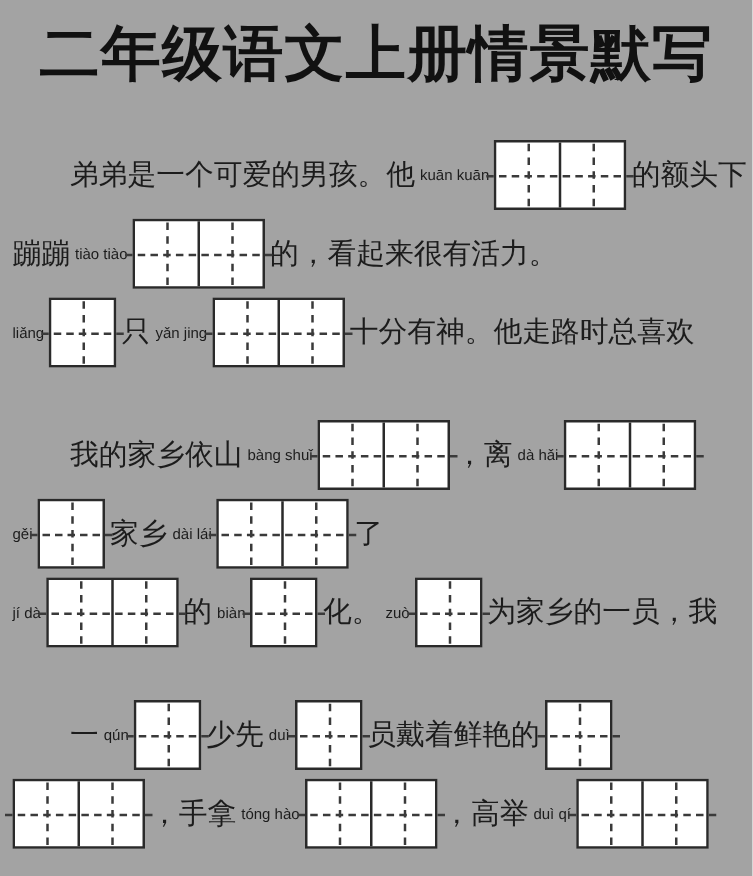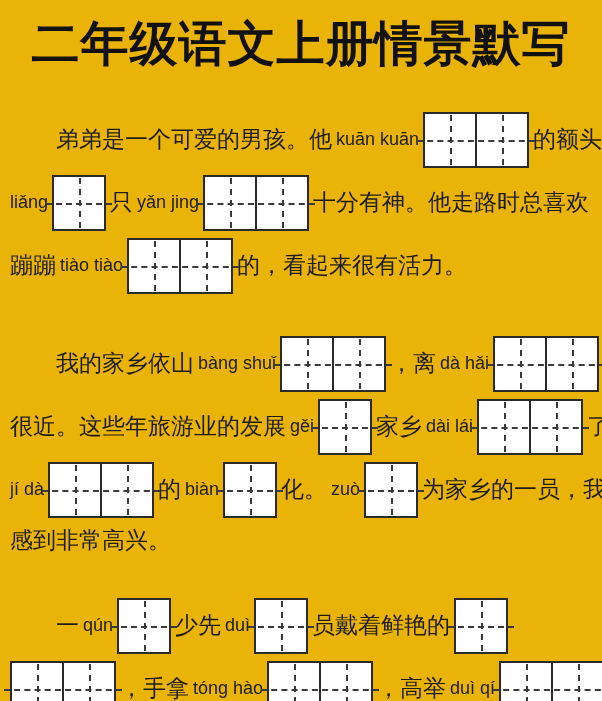--- a/index.html
+++ b/index.html
@@ -9,21 +9,21 @@
   }
   body {
     width: 602px;
     height: 701px;
     overflow: hidden;
     position: relative;
   }
   .page {
     width: 602px;
     height: 701px;
-    background: #eab308;
+    background: #a3a3a3;
     color: #1c1c1c;
     overflow: hidden;
   }
   .title {
     margin: 14px 0 0 0;
     font-family: "Liberation Sans", sans-serif;
     font-weight: 800;
     font-size: 48px;
     line-height: 1.25;
     text-align: center;
@@ -58,21 +58,21 @@
   .line.no-grid {
     min-height: 38px;
   }
   .cn {
     font-family: "Liberation Serif", "DejaVu Serif", serif;
     font-size: 23px;
     color: #1c1c1c;
   }
   .py {
     font-family: "Liberation Sans", "DejaVu Sans", sans-serif;
-    font-size: 18px;
+    font-size: 12px;
     color: #1c1c1c;
   }
   .grid {
     display: inline-flex;
     position: relative;
     border: 2.5px solid #2a2a2a;
     height: 52px;
     background: #ffffff;
     flex: 0 0 auto;
   }
@@ -115,60 +115,59 @@
       <div class="paragraph">
         <div class="line indent justify">
           <span class="cn">弟弟是一个可爱的男孩。他</span>
           <span class="py">kuān kuān</span>
           <span class="grid">
             <span class="cell"></span>
             <span class="cell"></span>
           </span>
           <span class="cn">的额头下，</span>
         </div>
-        <div class="line justify">
-          <span class="py">liǎng</span>
-          <span class="grid">
-            <span class="cell"></span>
-          </span>
-          <span class="cn">只</span>
-          <span class="py">yǎn jing</span>
-          <span class="grid">
-            <span class="cell"></span>
-            <span class="cell"></span>
-          </span>
-          <span class="cn">十分有神。他走路时总喜欢</span>
-        </div>
         <div class="line">
           <span class="cn">蹦蹦</span>
           <span class="py">tiào tiào</span>
           <span class="grid">
             <span class="cell"></span>
             <span class="cell"></span>
           </span>
           <span class="cn">的，看起来很有活力。</span>
+        </div>
+        <div class="line justify">
+          <span class="py">liǎng</span>
+          <span class="grid">
+            <span class="cell"></span>
+          </span>
+          <span class="cn">只</span>
+          <span class="py">yǎn jing</span>
+          <span class="grid">
+            <span class="cell"></span>
+            <span class="cell"></span>
+          </span>
+          <span class="cn">十分有神。他走路时总喜欢</span>
         </div>
       </div>
       <div class="paragraph">
         <div class="line indent justify">
           <span class="cn">我的家乡依山</span>
           <span class="py">bàng shuǐ</span>
           <span class="grid">
             <span class="cell"></span>
             <span class="cell"></span>
           </span>
           <span class="cn">，离</span>
           <span class="py">dà hǎi</span>
           <span class="grid">
             <span class="cell"></span>
             <span class="cell"></span>
           </span>
         </div>
         <div class="line justify">
-          <span class="cn">很近。这些年旅游业的发展</span>
           <span class="py">gěi</span>
           <span class="grid">
             <span class="cell"></span>
           </span>
           <span class="cn">家乡</span>
           <span class="py">dài lái</span>
           <span class="grid">
             <span class="cell"></span>
             <span class="cell"></span>
           </span>
@@ -184,23 +183,20 @@
           <span class="py">biàn</span>
           <span class="grid">
             <span class="cell"></span>
           </span>
           <span class="cn">化。</span>
           <span class="py">zuò</span>
           <span class="grid">
             <span class="cell"></span>
           </span>
           <span class="cn">为家乡的一员，我</span>
-        </div>
-        <div class="line no-grid">
-          <span class="cn">感到非常高兴。</span>
         </div>
       </div>
       <div class="paragraph">
         <div class="line indent justify">
           <span class="cn">一</span>
           <span class="py">qún</span>
           <span class="grid">
             <span class="cell"></span>
           </span>
           <span class="cn">少先</span>

